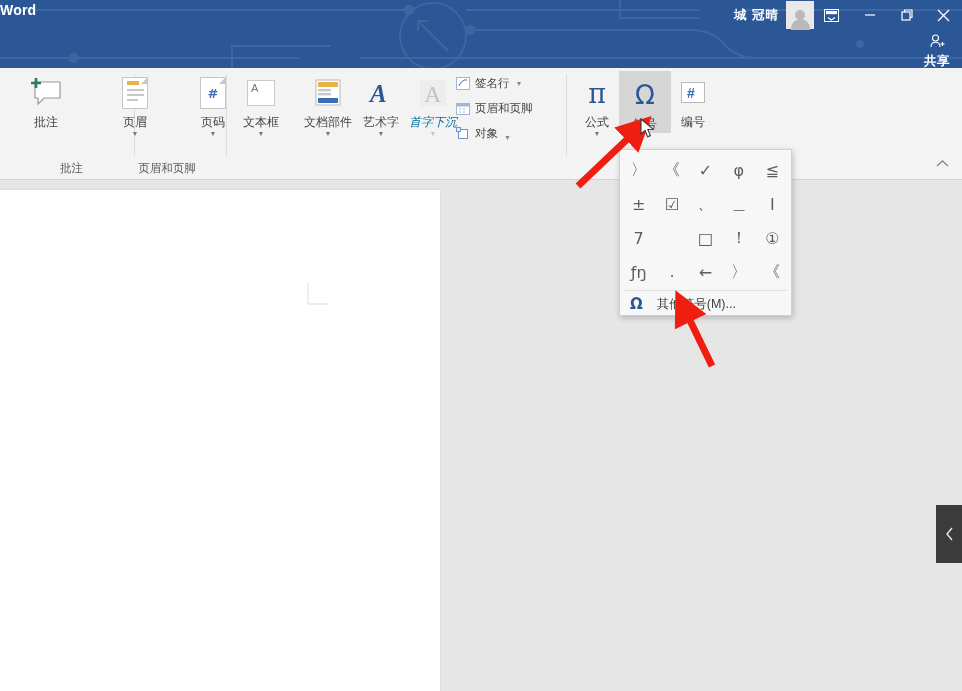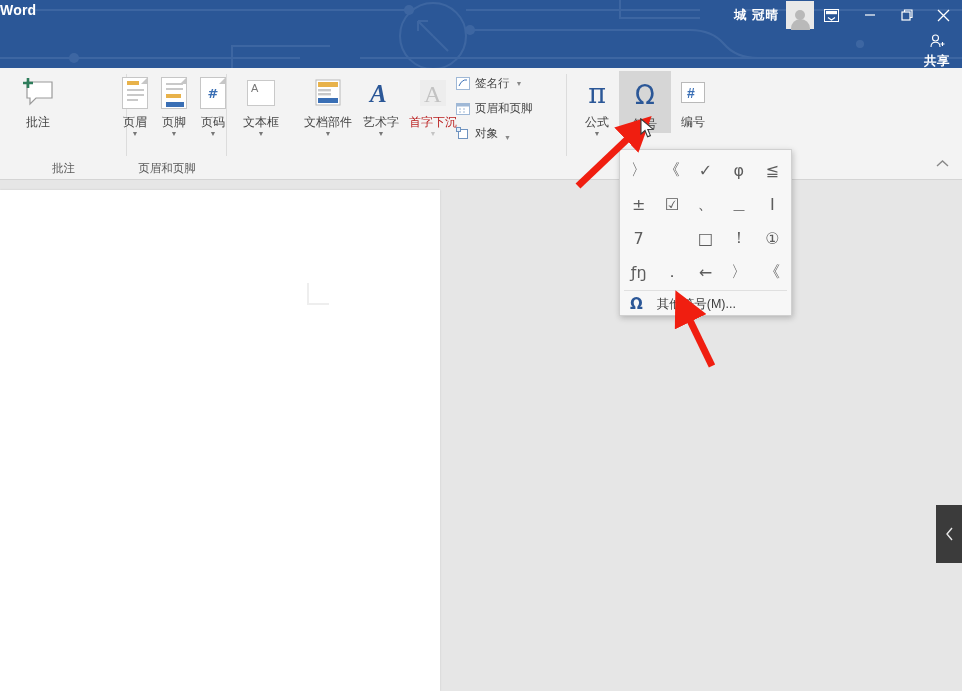--- a/index.html
+++ b/index.html
@@ -87,21 +87,21 @@
     position: absolute; top: 3px;
     display: flex; flex-direction: column; align-items: center;
     width: 52px;
     cursor: default;
   }
   .rbtn .icon {
     height: 44px; width: 44px;
     display: flex; align-items: center; justify-content: center;
   }
   .rbtn .lbl { font-size: 12px; color: #444; white-space: nowrap; line-height: 14px; }
-  .rbtn .lbl.dim { color: #b91c1c; }
+  .rbtn .lbl.dim { color: #0369a1; font-style: italic; }
   .rbtn .caret {
     font-size: 7px; color: #777; line-height: 7px; margin-top: 1px;
   }
   .rbtn.active { background: #d6d6d6; }
 
   
   .small-item {
     position: absolute; display: flex; align-items: center; gap: 4px;
     font-size: 11.5px; color: #444; white-space: nowrap;
   }
@@ -260,21 +260,21 @@
         <path d="M1 13 Q1 8.3 5.5 8.3 Q10 8.3 10 13" fill="none" stroke="#ffffff" stroke-width="1.1"></path>
         <path d="M10.5 10 H14.5 M12.5 8 V12" stroke="#ffffff" stroke-width="1.1"></path>
       </svg>
       <span class="lbl">共享</span>
     </div>
   </div>
 
   <div class="ribbon">
     <div class="ribbon-inner">
 
-      <div class="rgroup" style="left:0px; width:127px;">
+      <div class="rgroup" style="left:8px; width:127px;">
         <div class="rbtn" style="left:12px;">
           <span class="icon">
             <svg width="34" height="30" viewBox="0 0 34 30">
               <path d="M6 4 H31 V20 H15 L9 26 V20 H6 Z" fill="#ffffff" stroke="#9a9a9a" stroke-width="1.2"></path>
               <path d="M2 5 H12 M7 0 V10" stroke="#2e7d5b" stroke-width="2.6"></path>
             </svg>
           </span>
           <span class="lbl">批注</span>
         </div>
         <div class="rgroup-label">批注</div>
@@ -285,32 +285,20 @@
         <div class="rbtn" style="left:2px;justify-content:space-between;">
           <span class="icon">
             <span class="pageicon">
                 <span class="pi-bar" style="top:3px; width:12px;"></span>
               <span class="pi-bar gray" style="top:11px; width:17px; height:2px;"></span>
               <span class="pi-bar gray" style="top:16px; width:17px; height:2px;"></span>
               <span class="pi-bar gray" style="top:21px; width:11px; height:2px;"></span>
             </span>
           </span>
           <span class="lbl">页眉</span>
-          <span class="caret">▼</span>
-        </div>
-        <div class="rbtn" style="left:41px;">
-          <span class="icon">
-            <span class="pageicon">
-              <span class="pi-bar gray" style="top:5px; width:17px; height:2px;"></span>
-              <span class="pi-bar gray" style="top:10px; width:17px; height:2px;"></span>
-              <span class="pi-bar" style="top:16px; width:15px;"></span>
-              <span class="pi-bar pi-blue" style="top:24px; width:18px; height:5px;"></span>
-            </span>
-          </span>
-          <span class="lbl">页脚</span>
           <span class="caret">▼</span>
         </div>
         <div class="rbtn" style="left:80px;">
           <span class="icon">
             <span class="pageicon" style="display:flex;align-items:center;justify-content:center;">
               <span style="font-size:13px;color:#3a6fb5;font-weight:bold;font-family:'DejaVu Sans',sans-serif;">#</span>
             </span>
           </span>
           <span class="lbl">页码</span>
           <span class="caret">▼</span>

